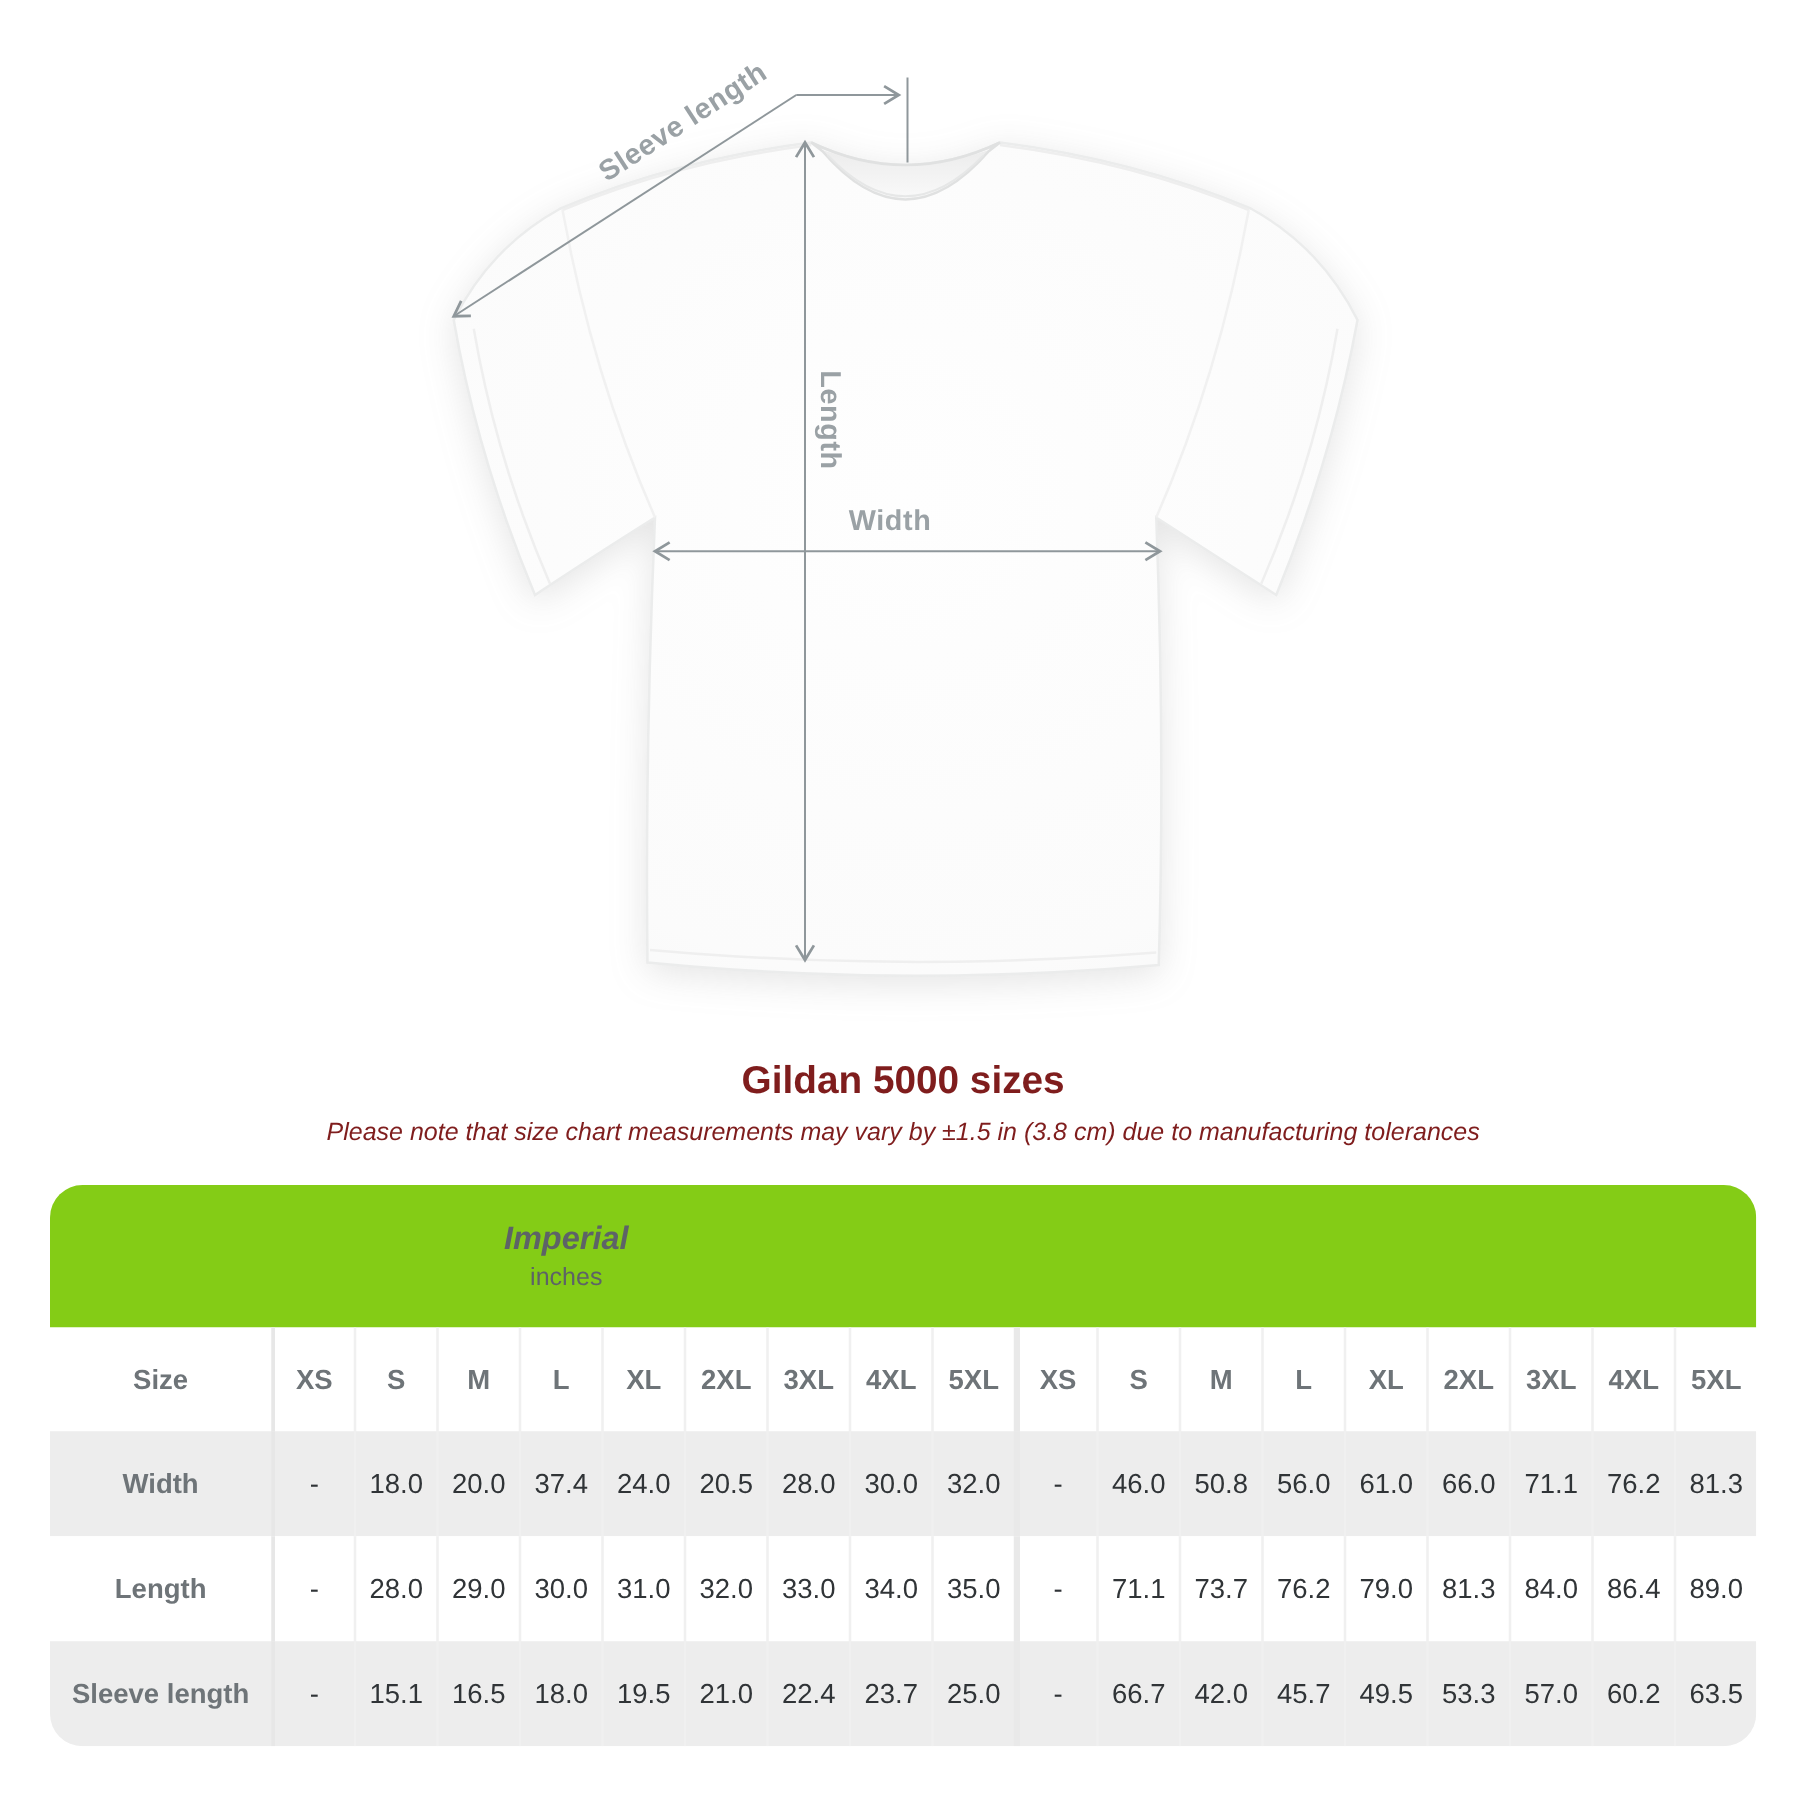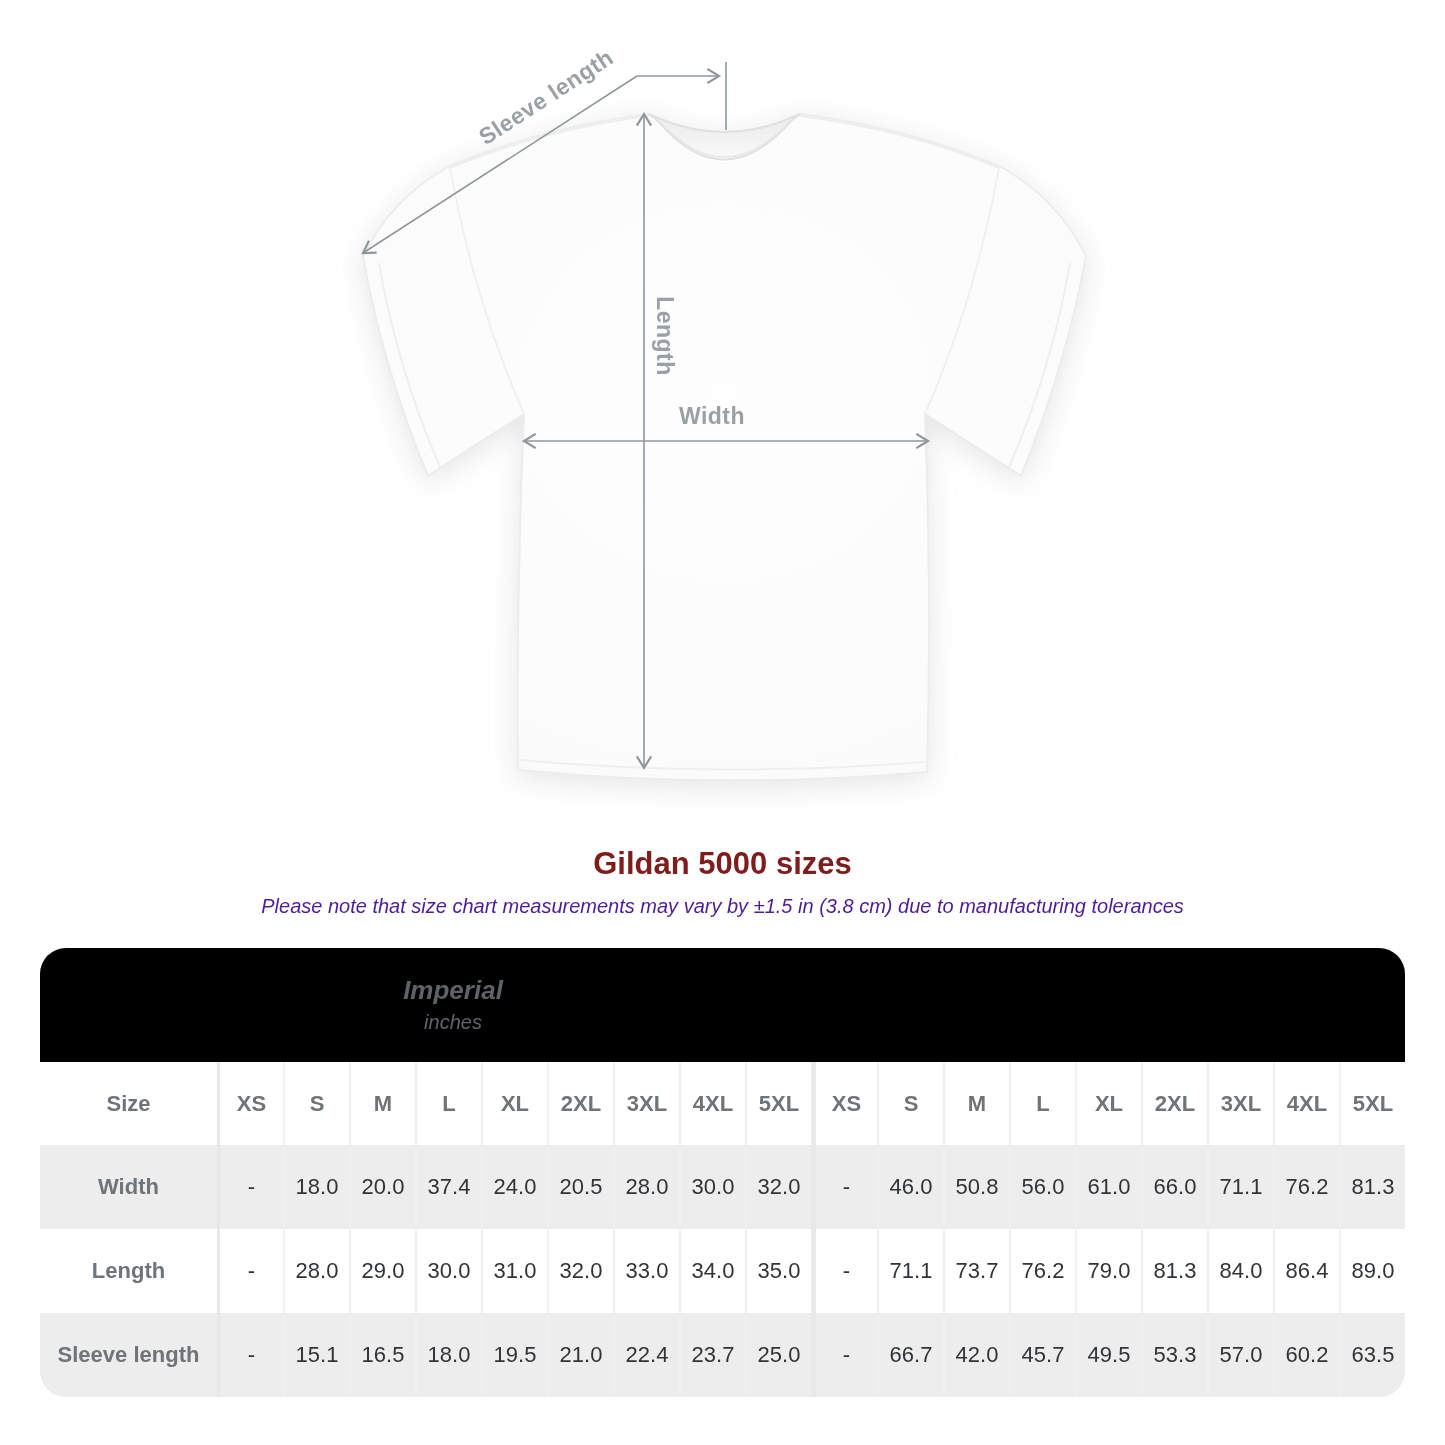--- a/index.html
+++ b/index.html
@@ -17,38 +17,38 @@
     fill:#9aa1a5;font-weight:bold;font-size:23px;
     font-family:"Liberation Sans", sans-serif;letter-spacing:.5px;
   }
   
   .page-title{
     position:absolute;left:0;top:846px;width:1445px;
     text-align:center;font-size:31px;line-height:36px;font-weight:bold;color:#7f1d1d;
   }
   .page-subtitle{
     position:absolute;left:0;top:892px;width:1445px;
-    text-align:center;font-style:italic;font-size:20px;line-height:28px;color:#4c1d95;
+    text-align:center;font-style:italic;font-size:20px;line-height:28px;color:#7f1d1d;
   }
   
   .size-table{
     position:absolute;left:40px;top:948px;width:1365px;
     border-radius:26px;overflow:hidden;background:#ffffff;
   }
   .unit-band{
     display:grid;grid-template-columns:771px 594px;
-    height:114px;background:#000000;
+    height:114px;background:#84cc16;
   }
   .unit-cell{
     display:flex;flex-direction:column;align-items:center;justify-content:center;
     color:#5d6367;
   }
   .unit-cell.imp{padding-left:55px;}
   .unit-title{font-size:26px;font-weight:bold;font-style:italic;line-height:34px;}
-  .unit-sub{font-size:20px;font-style:italic;line-height:30px;}
+  .unit-sub{font-size:20px;line-height:30px;}
   .t-row{display:grid;grid-template-columns:177px repeat(18,1fr);}
   .t-row.head{background:#ffffff;height:83px;}
   .t-row.data{height:84px;}
   .t-row.gray{background:#ededed;}
   .t-row.white{background:#ffffff;}
   .cell{
     display:flex;align-items:center;justify-content:center;
     font-size:22px;color:#303437;
   }
   .cell.sep{border-left:2px solid #f0f0f0;}

